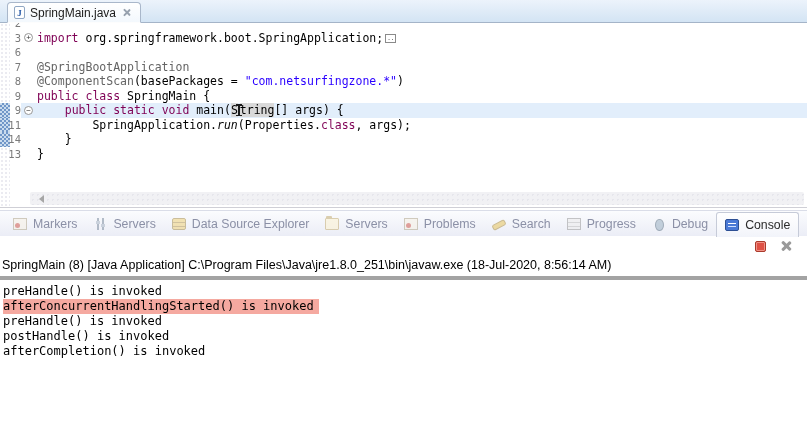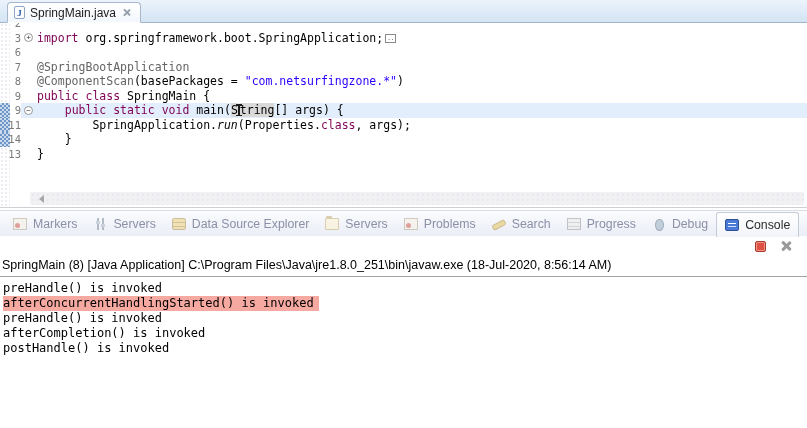--- a/index.html
+++ b/index.html
@@ -108,21 +108,21 @@
   .ic-console::after { content:""; position:absolute; left:2px; top:3px; width:8px; height:1.5px;
       background:#fff; box-shadow:0 3px 0 #cfe0ff; }
 
   
   .console { position:absolute; left:0; top:236px; width:807px; }
   .con-toolbar { height:21px; display:flex; justify-content:flex-end; align-items:center;
                  gap:14px; padding-right:14px; }
   .sq-term { width:11px; height:11px; background:#df5145; border:1px solid #aa3a2c;
              border-radius:2px; box-shadow:inset 0 0 0 1px #ef9287; }
   .con-title { font-size:12.5px; color:#000; padding:1px 0 4px 2px;
-               border-bottom:1px solid #a3a3a3; width:100%; }
+               border-bottom:4px solid #a3a3a3; width:100%; }
   .con-lines { font-family:"DejaVu Sans Mono","Liberation Mono",monospace; font-size:12px;
                line-height:15px; padding:4px 0 0 3px; color:#000; }
   .con-line span { white-space:pre; }
   .con-line .hl { background:#f5a9a0; display:inline-block; padding-right:5px; }
 </style>
 </head>
 <body>
 
 <div class="page">
 
@@ -197,18 +197,18 @@
   <div class="console">
     <div class="con-toolbar">
       <span class="sq-term"></span>
       <span class="xicon big"></span>
     </div>
     <div class="con-title">SpringMain (8) [Java Application] C:\Program Files\Java\jre1.8.0_251\bin\javaw.exe (18-Jul-2020, 8:56:14 AM)</div>
     <div class="con-lines">
         <div class="con-line"><span>preHandle() is invoked</span></div>
         <div class="con-line"><span class="hl">afterConcurrentHandlingStarted() is invoked</span></div>
         <div class="con-line"><span>preHandle() is invoked</span></div>
+        <div class="con-line"><span>postHandle() is invoked</span></div>
         <div class="con-line"><span>afterCompletion() is invoked</span></div>
-        <div class="con-line"><span>postHandle() is invoked</span></div>
       </div>
   </div>
 
 </div>
 
 </body></html>

